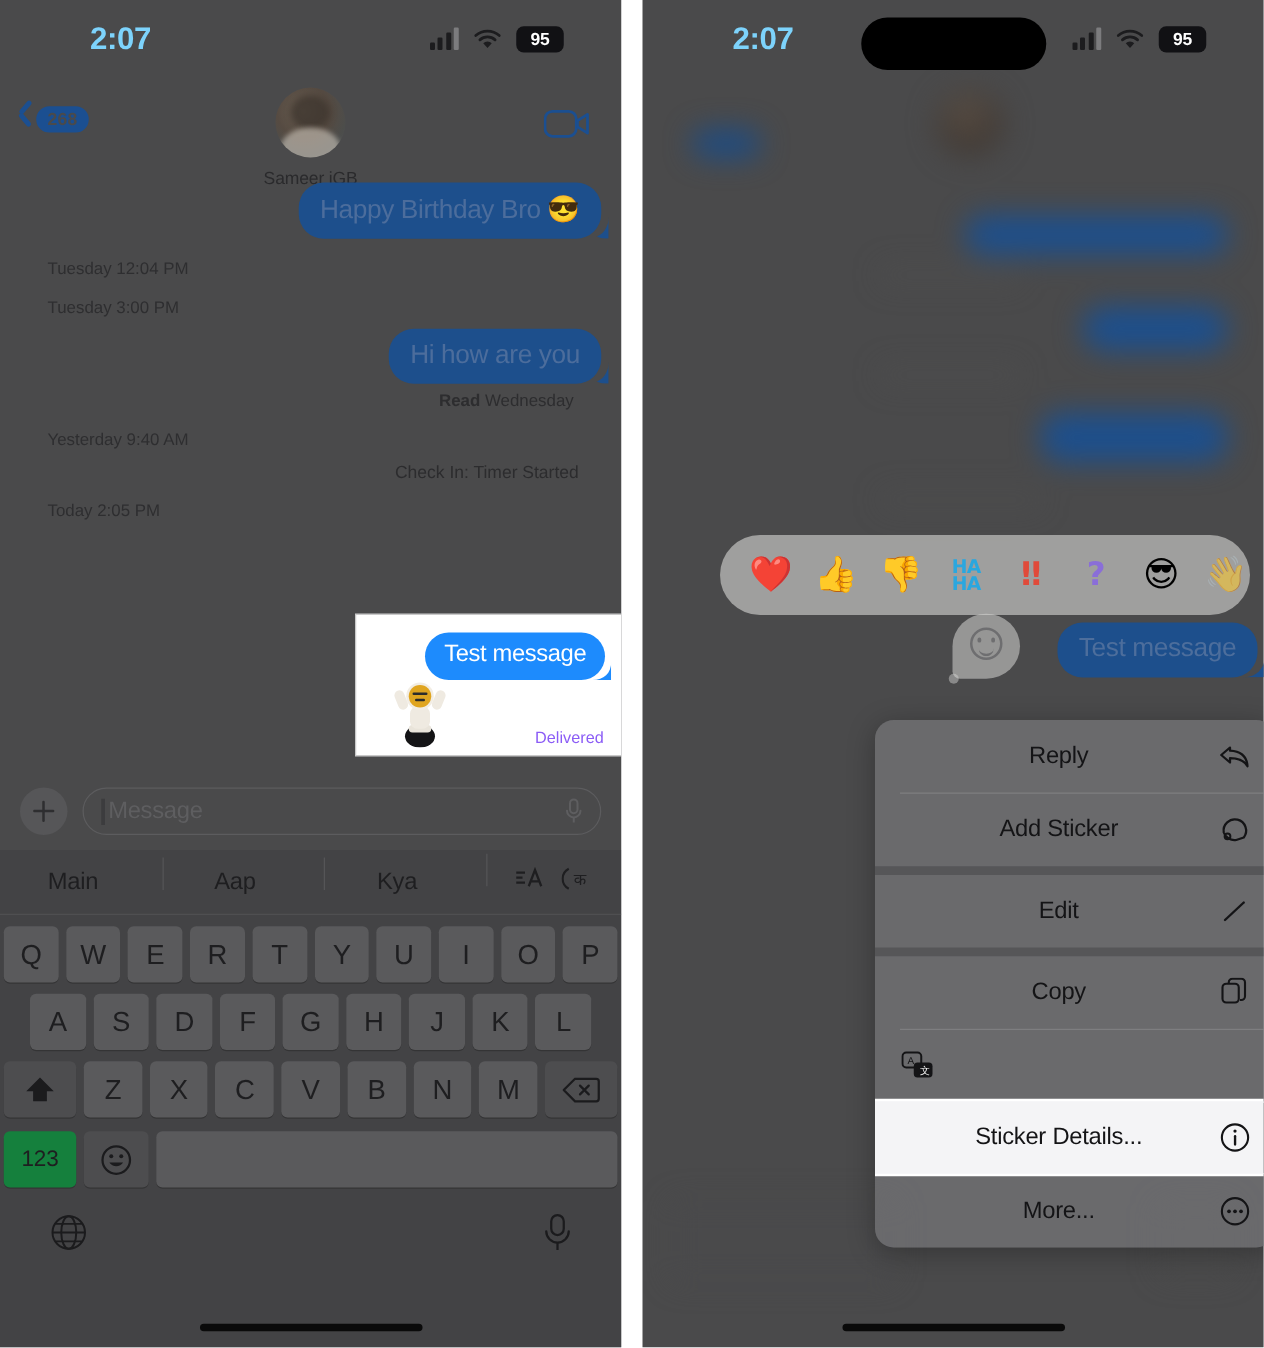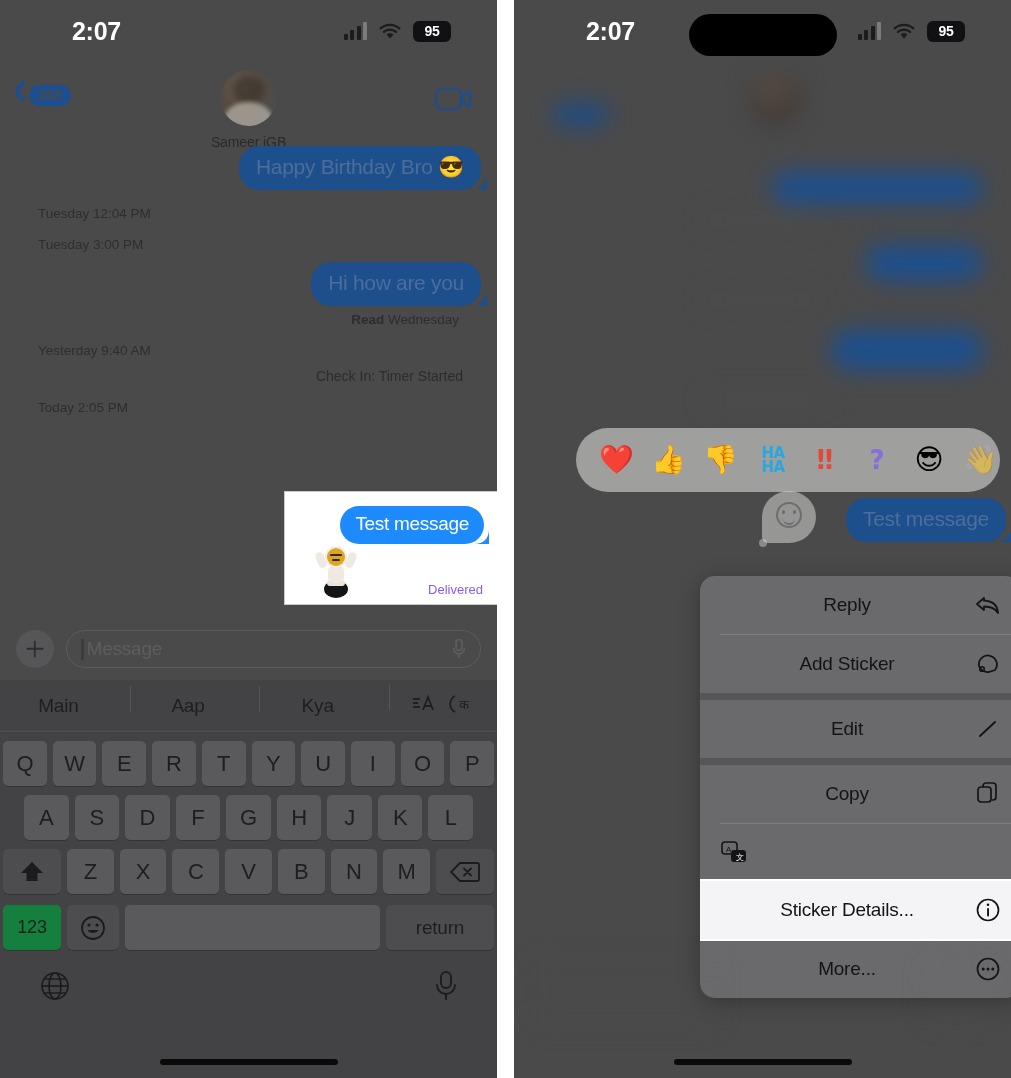--- a/index.html
+++ b/index.html
@@ -30,21 +30,21 @@
   
   .statusbar {
     position: absolute; top: 0; left: 0; right: 0; height: 62px;
     display: flex; align-items: center;
     padding: 0 28px;
     color: #1b1b1d;
   }
   .sb-time {
     font-size: 25px; font-weight: 600; letter-spacing: -0.3px;
     margin-left: 44px;
-    color: #ffffff;
+    color: #7dd3fc;
   }
   .sb-right {
     margin-left: auto; display: flex; align-items: center; gap: 12px;
     margin-right: 18px;
   }
   .sig { display: flex; align-items: flex-end; gap: 2.5px; height: 18px; }
   .sig i { display: block; width: 4px; background: #1c1c1e; border-radius: 1px; }
   .sig i:nth-child(1) { height: 6px; }
   .sig i:nth-child(2) { height: 10px; }
   .sig i:nth-child(3) { height: 14px; }
@@ -554,21 +554,20 @@
         <div class="key num">123</div>
         <div class="key emoji">
           <svg viewBox="0 0 26 26" width="26" height="26">
             <circle cx="13" cy="13" r="11" fill="none" stroke="#1b1b1d" stroke-width="1.8"></circle>
             <circle cx="9" cy="10" r="1.6" fill="#1b1b1d"></circle>
             <circle cx="17" cy="10" r="1.6" fill="#1b1b1d"></circle>
             <path d="M7.5 15a6.5 6.5 0 0 0 11 0Z" fill="#1b1b1d"></path>
           </svg>
         </div>
         <div class="key space"></div>
-        <div class="key ret">return</div>
       </div>
 
       <div class="kbfooter">
         <span>
           <svg viewBox="0 0 30 30" width="30" height="30">
             <circle cx="15" cy="15" r="13" fill="none" stroke="#1b1b1d" stroke-width="1.6"></circle>
             <ellipse cx="15" cy="15" rx="6" ry="13" fill="none" stroke="#1b1b1d" stroke-width="1.6"></ellipse>
             <line x1="2" y1="15" x2="28" y2="15" stroke="#1b1b1d" stroke-width="1.6"></line>
             <line x1="4.5" y1="8" x2="25.5" y2="8" stroke="#1b1b1d" stroke-width="1.4"></line>
             <line x1="4.5" y1="22" x2="25.5" y2="22" stroke="#1b1b1d" stroke-width="1.4"></line>

